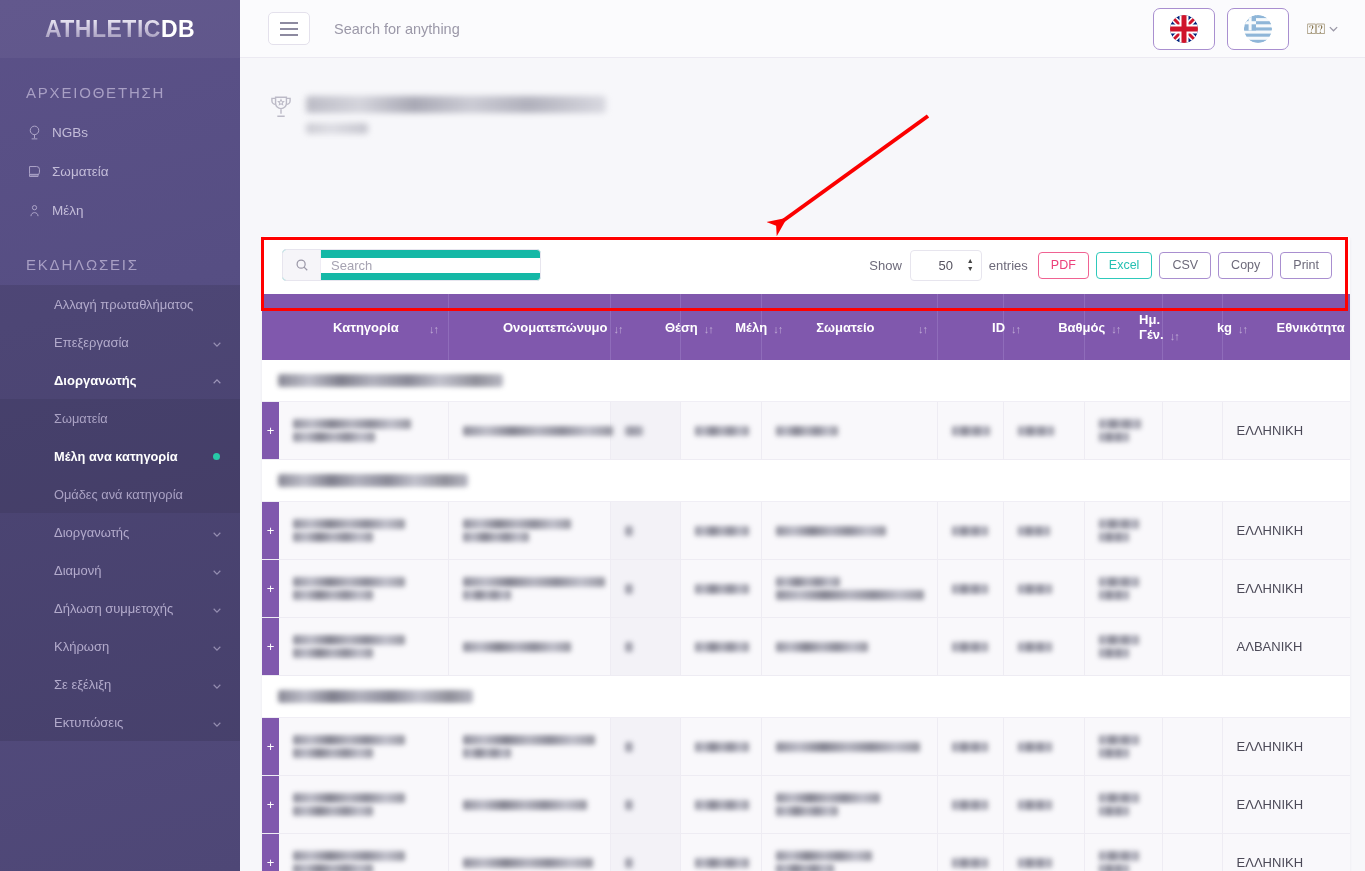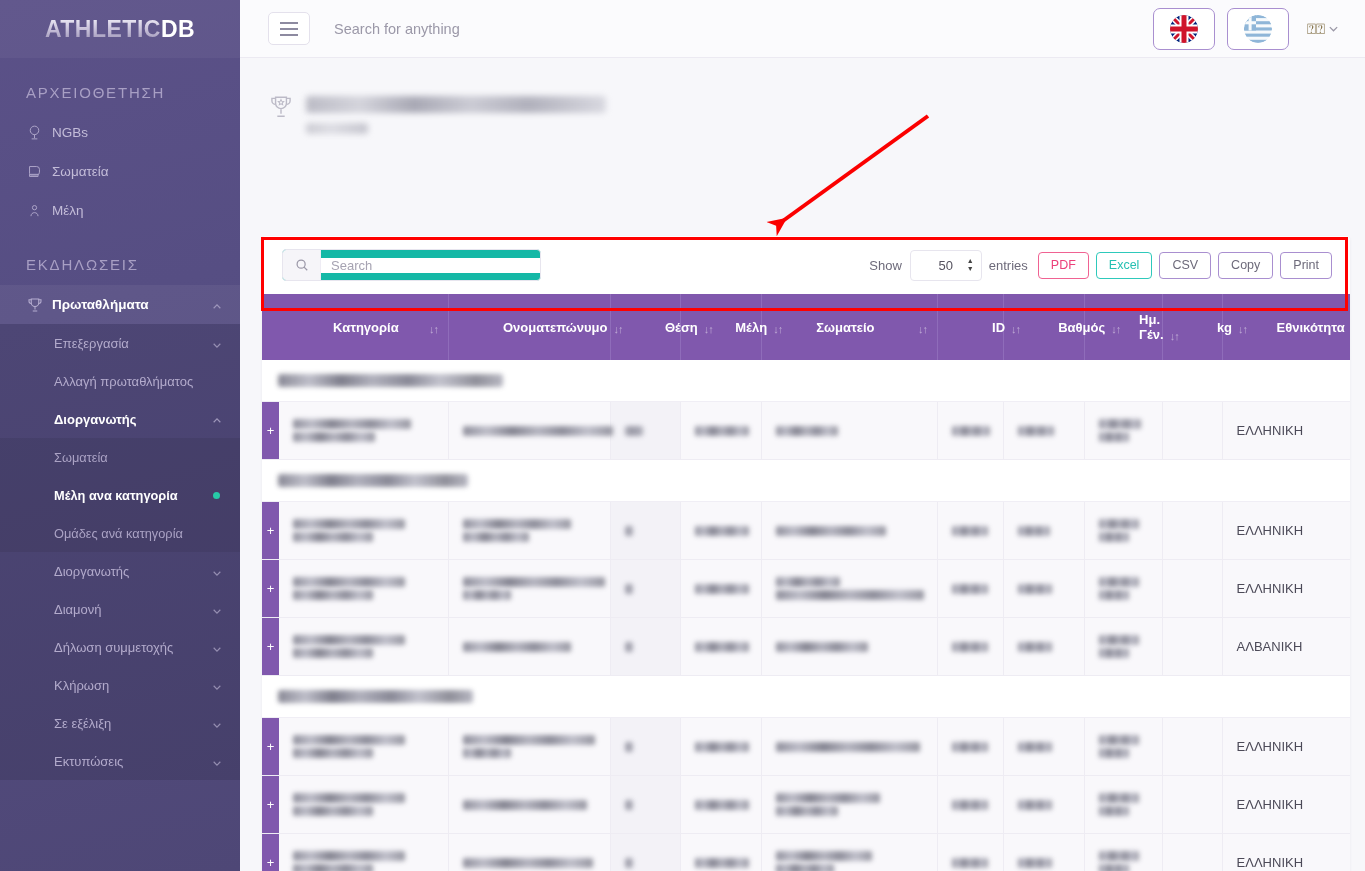--- a/index.html
+++ b/index.html
@@ -320,47 +320,32 @@
       <svg width="17" height="17" viewBox="0 0 24 24" fill="none" stroke="#cdc5e2" stroke-width="1.4">
         <circle cx="12" cy="8" r="3"></circle>
           <path d="M7 20c0-3 2.2-5 5-5s5 2 5 5"></path>
       </svg>
     </span>
     <span class="nlabel">Μέλη</span>
   </div>
 
   <div class="sec-label">ΕΚΔΗΛΩΣΕΙΣ</div>
 
-  <div class="nav-item active-parent">
-    <span class="nico">
-      <svg width="18" height="18" viewBox="0 0 24 24" fill="none" stroke="#d8d0ec" stroke-width="1.4">
-        <path d="M7 4h10v5a5 5 0 01-10 0z"></path>
-          <path d="M7 5H4v2a3 3 0 003 3M17 5h3v2a3 3 0 01-3 3"></path>
-        <path d="M12 14v4M9 20h6"></path>
-      </svg>
-    </span>
-    <span class="nlabel">Πρωταθλήματα</span>
-    <span class="chev">
-      <svg width="10" height="10" viewBox="0 0 12 12" fill="none" stroke="#c9c1de" stroke-width="1.4">
-          <path d="M2 7.5L6 3.5l4 4"></path>
-        </svg>
-    </span>
-  </div>
 
   <div class="submenu">
+    <div class="sub-item">
+      <span class="slabel">Αλλαγή πρωταθλήματος</span>
+    </div>
     <div class="sub-item">
       <span class="slabel">Επεξεργασία</span>
       <span class="chev">
         <svg width="10" height="10" viewBox="0 0 12 12" fill="none" stroke="#c9c1de" stroke-width="1.4">
             <path d="M2 4.5L6 8.5l4-4"></path>
           </svg>
       </span>
-    </div>
-    <div class="sub-item">
-      <span class="slabel">Αλλαγή πρωταθλήματος</span>
     </div>
     <div class="sub-item bold">
       <span class="slabel">Διοργανωτής</span>
       <span class="chev">
         <svg width="10" height="10" viewBox="0 0 12 12" fill="none" stroke="#d5cde9" stroke-width="1.4">
             <path d="M2 7.5L6 3.5l4 4"></path>
           </svg>
       </span>
     </div>
   </div>

